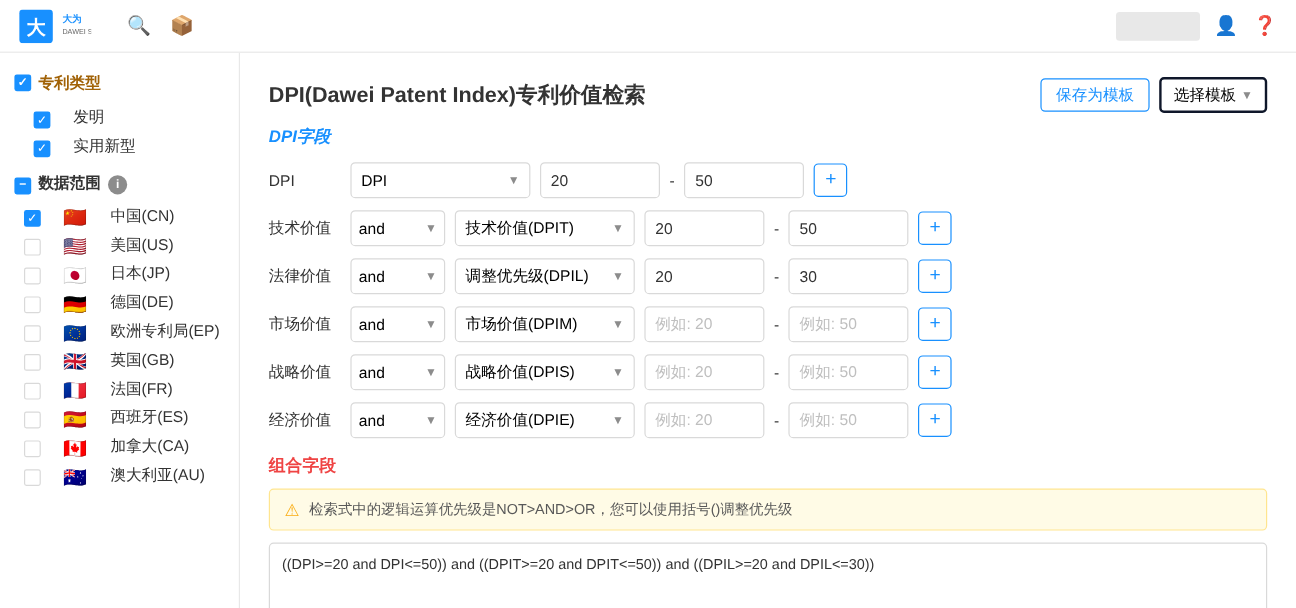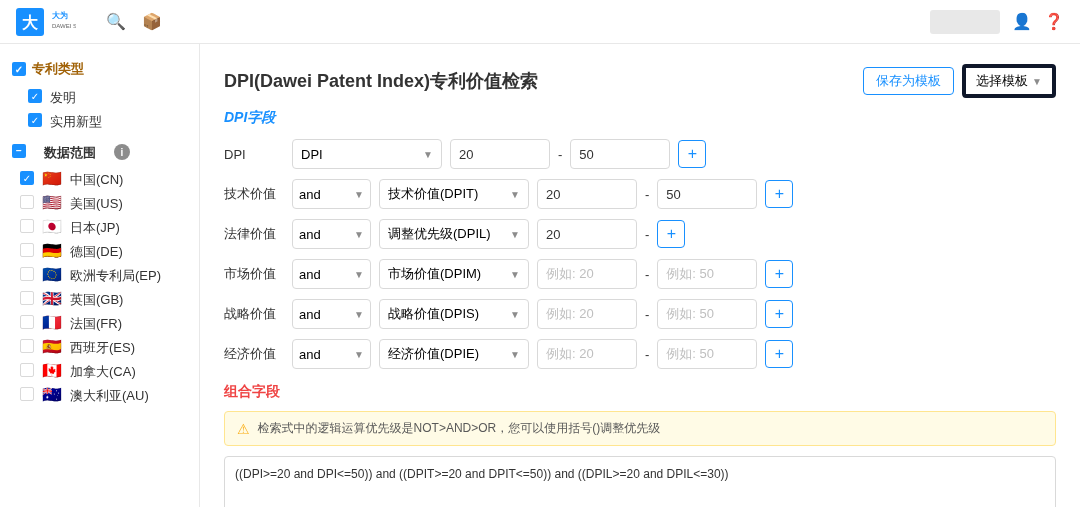--- a/index.html
+++ b/index.html
@@ -107,22 +107,22 @@
       flex-shrink: 0;
     }
     .checkbox-partial::after {
       content: '−';
       color: white;
       font-size: 10px;
       line-height: 1;
     }
     .sidebar-item {
       display: flex;
-      align-items: flex-start;
-      gap: 8px;
+      align-items: flex-end;
+      gap: 19px;
       padding: 3px 0 3px 8px;
       font-size: 13px;
       color: #333;
       cursor: pointer;
     }
     .flag {
       width: 20px;
       height: 14px;
       border-radius: 2px;
       display: inline-block;
@@ -130,22 +130,22 @@
       font-size: 16px;
       line-height: 1;
     }
     .section-sub { margin-left: 8px; margin-bottom: 4px; }
     .section-label {
       font-size: 13px;
       font-weight: bold;
       color: #333;
       margin: 10px 0 6px 0;
       display: flex;
-      align-items: flex-start;
-      gap: 18px;
+      align-items: flex-end;
+      gap: 6px;
     }
     .info-icon {
       width: 16px;
       height: 16px;
       background: #8c8c8c;
       border-radius: 50%;
       color: white;
       font-size: 10px;
       display: inline-flex;
       align-items: center;
@@ -176,21 +176,21 @@
     .btn-save {
       border: 1px solid #1890ff;
       color: #1890ff;
       background: #fff;
       padding: 4px 12px;
       border-radius: 4px;
       cursor: pointer;
       font-size: 13px;
     }
     .btn-select-template {
-      border: 4px solid #0f172a;
+      border: 2px solid #0f172a;
       background: #fff;
       padding: 4px 10px;
       border-radius: 4px;
       cursor: pointer;
       font-size: 13px;
       display: flex;
       align-items: center;
       gap: 4px;
     }
 
@@ -469,20 +469,21 @@
           <div class="logic-select">
             <span>and</span>
             <span class="chevron">▼</span>
           </div>
           <div class="field-select">
             <span>调整优先级(DPIL)</span>
             <span class="chevron">▼</span>
           </div>
           <div class="field-input">20</div>
           <span class="field-dash">-</span>
+          <div class="field-input">30</div>
           <div class="btn-add">+</div>
         </div>
         <div class="field-row">
           <div class="field-label">市场价值</div>
           <div class="logic-select">
             <span>and</span>
             <span class="chevron">▼</span>
           </div>
           <div class="field-select">
             <span>市场价值(DPIM)</span>

